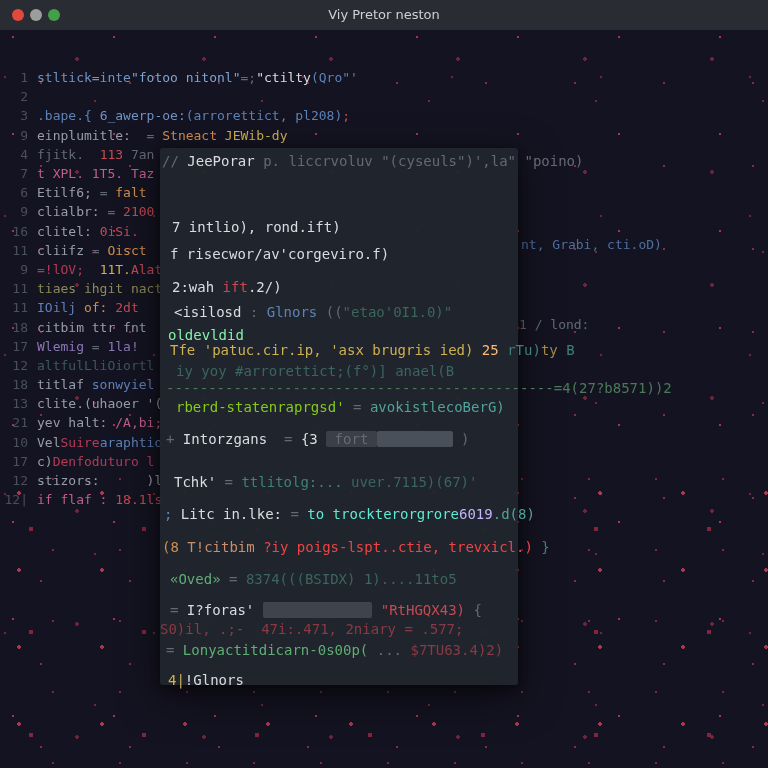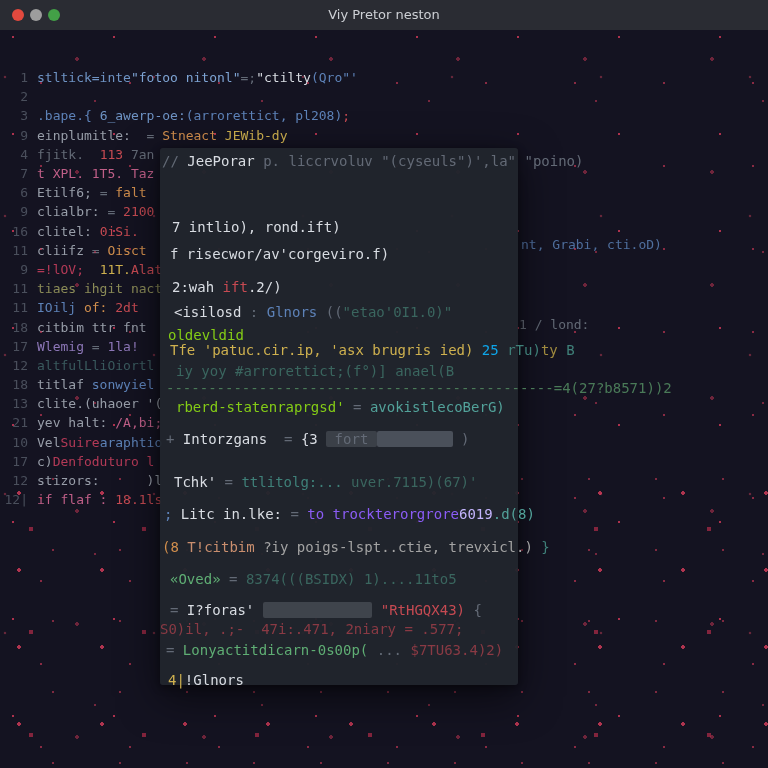--- a/index.html
+++ b/index.html
@@ -109,29 +109,29 @@
         <div class="frag" style="left: 519px; top: 287px;"><span style="color: rgb(99, 106, 118);">1 / lond:</span></div>
       </div>
     <div class="noise"></div>
     <div class="noise noise2"></div>
     <div id="panel" class="panel">
         <div class="pline" style="top: 4px; left: 2px;"><span style="color: rgb(99, 106, 118);">// </span><span style="color: rgb(217, 221, 227);">JeePorar</span><span style="color: rgb(99, 106, 118);"> p. liccrvoluv "(cyseuls")',la" "poino)</span></div>
         <div class="pline" style="top: 70px; left: 12px;"><span style="color: rgb(217, 221, 227);">7 intlio), rond.ift)</span></div>
         <div class="pline" style="top: 97px; left: 10px;"><span style="color: rgb(217, 221, 227);">f risecwor/av'corgeviro.f)</span></div>
         <div class="pline" style="top: 130px; left: 12px;"><span style="color: rgb(217, 221, 227);">2:wah </span><span style="color: rgb(198, 74, 82);">ift</span><span style="color: rgb(217, 221, 227);">.2/)</span></div>
         <div class="pline" style="top: 155px; left: 14px;"><span style="color: rgb(217, 221, 227);">&lt;isilosd </span><span style="color: rgb(99, 106, 118);">: </span><span style="color: rgb(93, 130, 184);">Glnors</span><span style="color: rgb(99, 106, 118);"> ((</span><span style="color: rgb(58, 102, 95);">"etao'0I1.0)"</span></div>
-        <div class="pline" style="top: 178px; left: 8px;"><span style="color: #84cc16;">oldevldid</span></div>
-        <div class="pline" style="top: 193px; left: 10px;"><span style="color: rgb(207, 177, 79);">Tfe 'patuc.cir.ip, 'asx brugris ied)</span><span style="color: #0ea5e9;"> 25 </span><span style="color: rgb(63, 128, 121);">rTu)</span><span style="color: rgb(160, 138, 62);">ty </span><span style="color: rgb(63, 128, 121);">B</span></div>
+        <div class="pline" style="top: 178px; left: 8px;"><span style="color: #86efac;">oldevldid</span></div>
+        <div class="pline" style="top: 193px; left: 10px;"><span style="color: rgb(207, 177, 79);">Tfe 'patuc.cir.ip, 'asx brugris ied)</span><span style="color: #fdba74;"> 25 </span><span style="color: rgb(63, 128, 121);">rTu)</span><span style="color: rgb(160, 138, 62);">ty </span><span style="color: rgb(63, 128, 121);">B</span></div>
         <div class="pline" style="top: 214px; left: 16px;"><span style="color: rgb(58, 102, 95);">iy yoy #arrorettict;(f°)] anael(B</span></div>
         <div class="pline" style="top: 231px; left: 6px;"><span style="color: rgb(74, 122, 88);">----------------------------------------------</span><span style="color: rgb(74, 122, 88);">=4(27?b8571))2</span></div>
         <div class="pline" style="top: 250px; left: 16px;"><span style="color: #84cc16;">rberd-statenraprgsd' </span><span style="color: rgb(99, 106, 118);">= </span><span style="color: rgb(82, 162, 154);">avokistlecoBerG)</span></div>
         <div class="pline" style="top: 282px; left: 6px;"><span style="color: rgb(99, 106, 118);">+ </span><span style="color: rgb(217, 221, 227);">Intorzgans  </span><span style="color: rgb(99, 106, 118);">= </span><span style="color: rgb(217, 221, 227);">{3 </span><span style="color: rgb(99, 106, 118); background: rgb(59, 64, 72);"> fort </span><span style="background: rgb(74, 80, 90);">         </span><span style="color: rgb(99, 106, 118);"> )</span></div>
         <div class="pline" style="top: 325px; left: 14px;"><span style="color: rgb(217, 221, 227);">Tchk' </span><span style="color: rgb(99, 106, 118);">= </span><span style="color: rgb(63, 128, 121);">ttlitolg:... </span><span style="color: rgb(58, 102, 95);">uver.7115)(67)'</span></div>
-        <div class="pline" style="top: 357px; left: 4px;"><span style="color: rgb(93, 130, 184);">; </span><span style="color: rgb(217, 221, 227);">Litc in.lke: </span><span style="color: rgb(99, 106, 118);">= </span><span style="color: #8b5cf6;">to trockterorgrore</span><span style="color: #c4b5fd; margin-top: 18px;">6019</span><span style="color: rgb(82, 162, 154);">.d(8)</span></div>
-        <div class="pline" style="top: 390px; left: 2px;"><span style="color: rgb(210, 143, 77);">(8 </span><span style="color: rgb(201, 142, 110);">T!citbim </span><span style="color: #a3a3a3;">?iy poigs-lspt..ctie, trevxicl.) </span><span style="color: rgb(63, 128, 121);">}</span></div>
+        <div class="pline" style="top: 357px; left: 4px;"><span style="color: rgb(93, 130, 184);">; </span><span style="color: rgb(217, 221, 227);">Litc in.lke: </span><span style="color: rgb(99, 106, 118);">= </span><span style="color: #5eead4;">to trockterorgrore</span><span style="color: #c4b5fd; margin-top: 18px;">6019</span><span style="color: rgb(82, 162, 154);">.d(8)</span></div>
+        <div class="pline" style="top: 390px; left: 2px;"><span style="color: rgb(210, 143, 77);">(8 </span><span style="color: rgb(201, 142, 110);">T!citbim </span><span style="color: #ef4444;">?iy poigs-lspt..ctie, trevxicl.) </span><span style="color: rgb(63, 128, 121);">}</span></div>
         <div class="pline" style="top: 422px; left: 10px;"><span style="color: rgb(95, 174, 116);">«Oved» </span><span style="color: rgb(99, 106, 118);">= </span><span style="color: rgb(58, 102, 95);">8374(((BSIDX) 1)....11to5</span></div>
         <div class="pline" style="top: 453px; left: 10px;"><span style="color: rgb(99, 106, 118);">= </span><span style="color: rgb(217, 221, 227);">I?foras' </span><span style="background: rgb(63, 68, 76);">             </span><span style="color: rgb(198, 74, 82);"> "RtHGQX43) </span><span style="color: rgb(99, 106, 118);">{</span></div>
         <div class="pline" style="top: 472px; left: 0px;"><span style="color: rgb(138, 58, 68);">S0)il, .;-  47i:.471, 2niary = .577;</span></div>
         <div class="pline" style="top: 493px; left: 6px;"><span style="color: rgb(99, 106, 118);">= </span><span style="color: rgb(95, 174, 116);">Lonyactitdicarn-0s00p( </span><span style="color: rgb(99, 106, 118);">... </span><span style="color: rgb(138, 58, 68);">$7TU63.4)2)</span></div>
         <div class="pline" style="top: 523px; left: 8px;"><span style="color: rgb(207, 177, 79);">4|</span><span style="color: rgb(217, 221, 227);">!Glnors</span></div>
       </div>
   </div>
 </div>
 
 </body></html>

